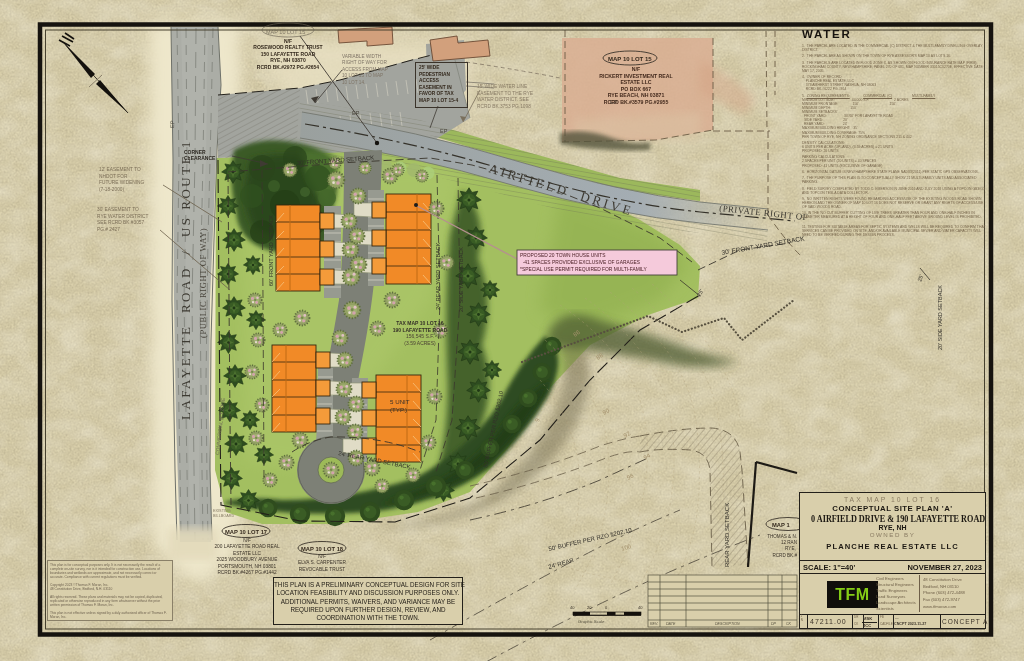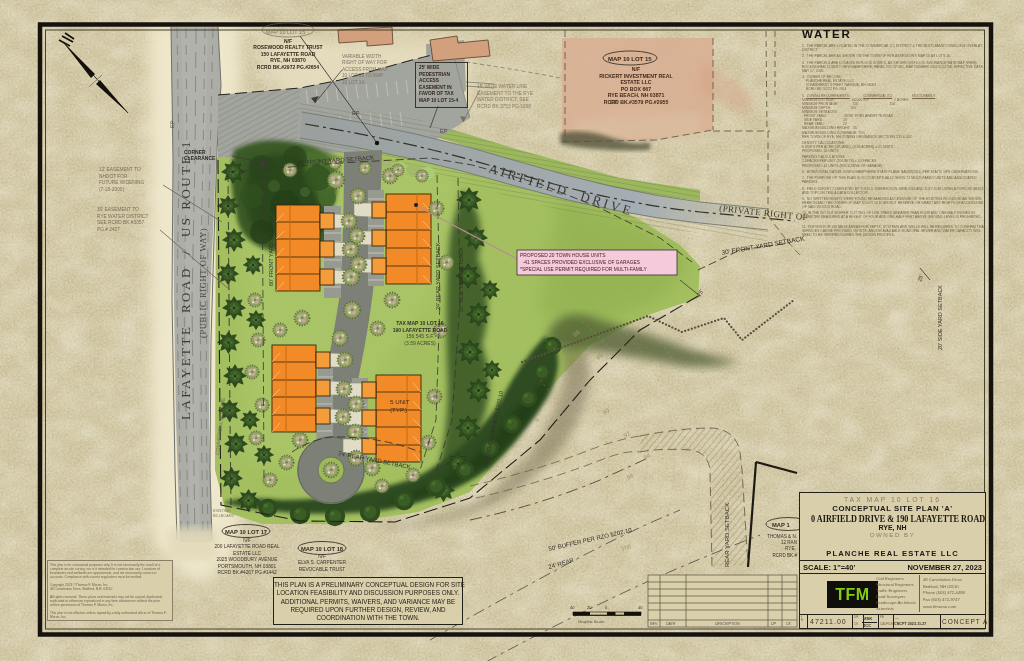--- a/index.html
+++ b/index.html
@@ -573,21 +573,21 @@
 </div>
 
 <div class="t" style="left:799px;top:492px;width:187px;height:137px;border:1.3px solid #23201a;box-sizing:border-box;color:#1c1812;background:#d9cfab;">
 
   <div style="position:absolute;left:0;top:0;width:100%;height:67px;border-bottom:1px solid #23201a;text-align:center;">
     <div style="font-size:6.8px;color:#8a7c63;letter-spacing:2px;margin-top:2.5px;">TAX MAP 10   LOT 16</div>
     <div style="font-size:7.8px;font-weight:bold;letter-spacing:0.5px;margin-top:1px;">CONCEPTUAL SITE PLAN 'A'</div>
     <div class="ser" style="font-size:9.3px;font-weight:bold;margin-top:1px;white-space:nowrap;transform:scaleX(0.88);transform-origin:50% 50%;">0 AIRFIELD DRIVE &amp; 190 LAFAYETTE ROAD</div>
     <div style="font-size:7px;font-weight:bold;margin-top:0px;line-height:7px;">RYE, NH</div>
     <div style="font-size:6.2px;color:#8a7c63;letter-spacing:1.5px;margin-top:1px;line-height:6.5px;">OWNED BY</div>
-    <div style="font-size:7.6px;font-weight:bold;letter-spacing:1.1px;margin-top:11px;">PLANCHE REAL ESTATE LLC</div>
+    <div style="font-size:7.6px;font-weight:bold;letter-spacing:1.1px;margin-top:4px;">PLANCHE REAL ESTATE LLC</div>
   </div>
 
   <div style="position:absolute;left:0;top:67px;width:100%;height:13px;border-bottom:1px solid #23201a;">
     <span style="position:absolute;left:3px;top:2.5px;font-size:7.5px;font-weight:bold;">SCALE: 1"=40'</span>
     <span style="position:absolute;right:3px;top:2.5px;font-size:7.5px;font-weight:bold;">NOVEMBER 27, 2023</span>
   </div>
 
   <div style="position:absolute;left:0;top:80px;width:100%;height:41px;border-bottom:1px solid #23201a;">
 
     <div style="position:absolute;left:27px;top:8px;width:51px;height:27px;background:#100e0b;color:#84cc16;text-align:center;font-weight:bold;font-size:16px;line-height:27px;letter-spacing:0.5px;font-family:'Liberation Sans';">TFM</div>

